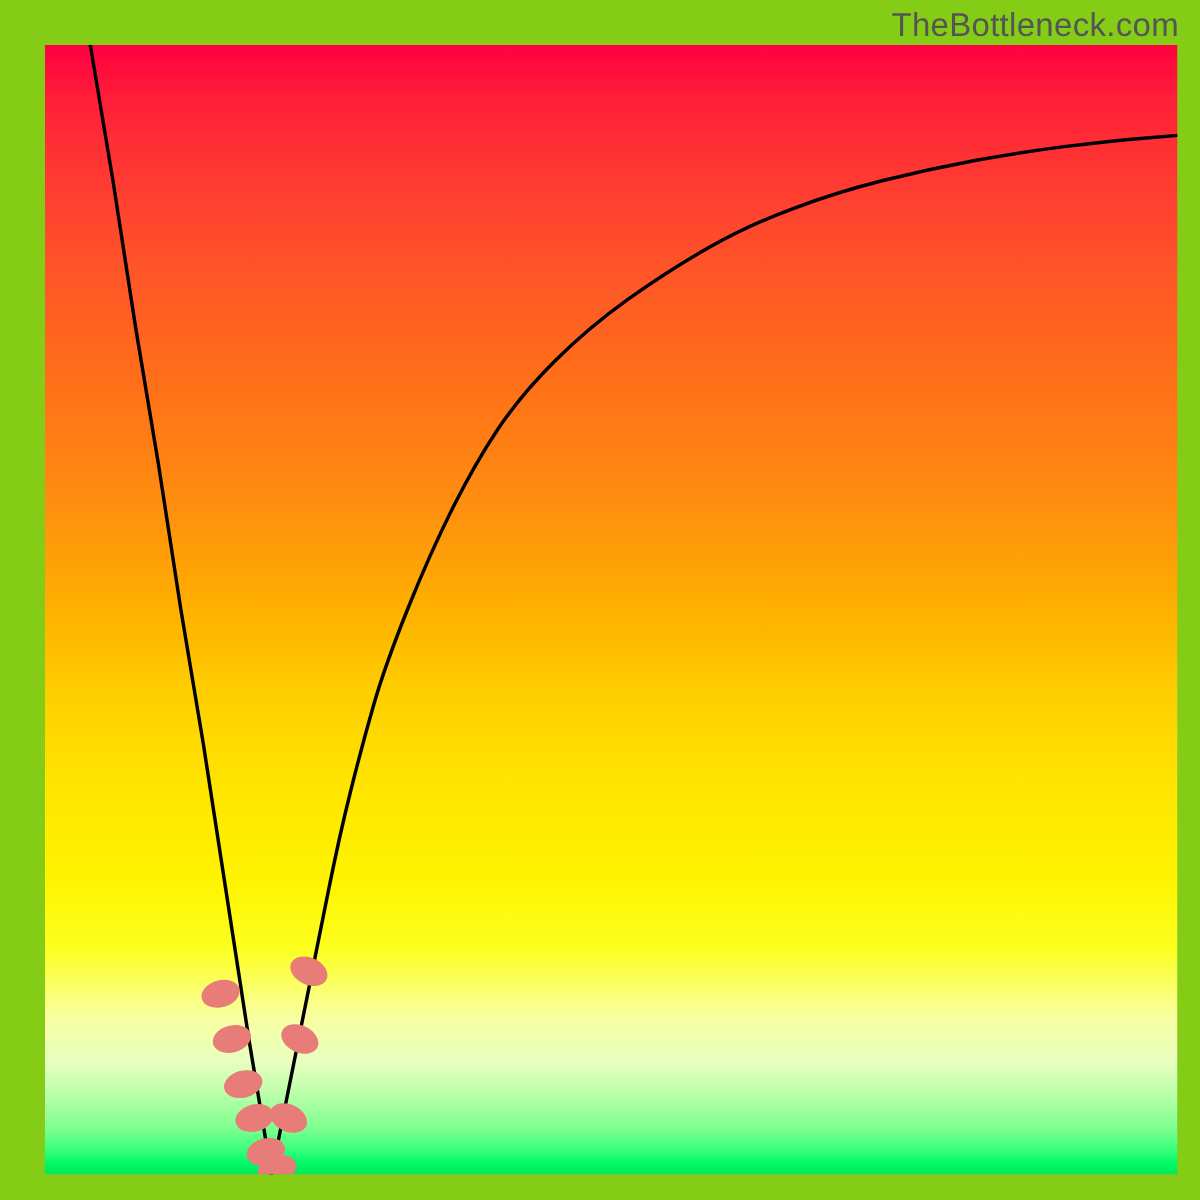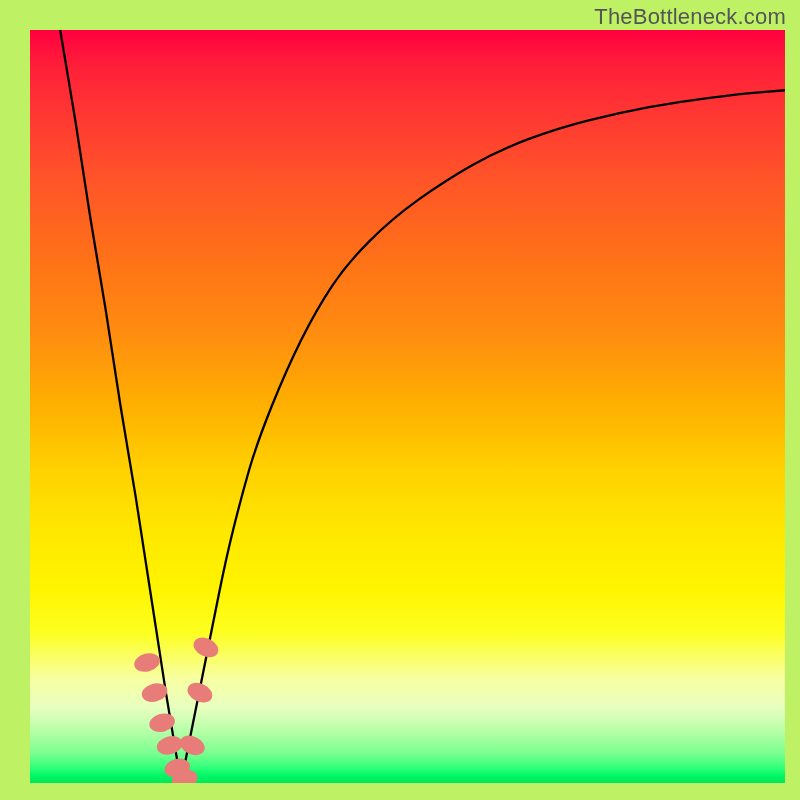--- a/index.html
+++ b/index.html
@@ -8,21 +8,21 @@
     width: 800px;
     height: 800px;
     overflow: hidden;
     background: #000;
     font-family: Arial, Helvetica, sans-serif;
   }
   .frame {
     position: relative;
     width: 800px;
     height: 800px;
-    background: #bef264;
+    background: #84cc16;
   }
   .plot-area {
     position: absolute;
     left: 30px;
     top: 30px;
     width: 755px;
     height: 753px;
     overflow: hidden;
   }
   .gradient {

